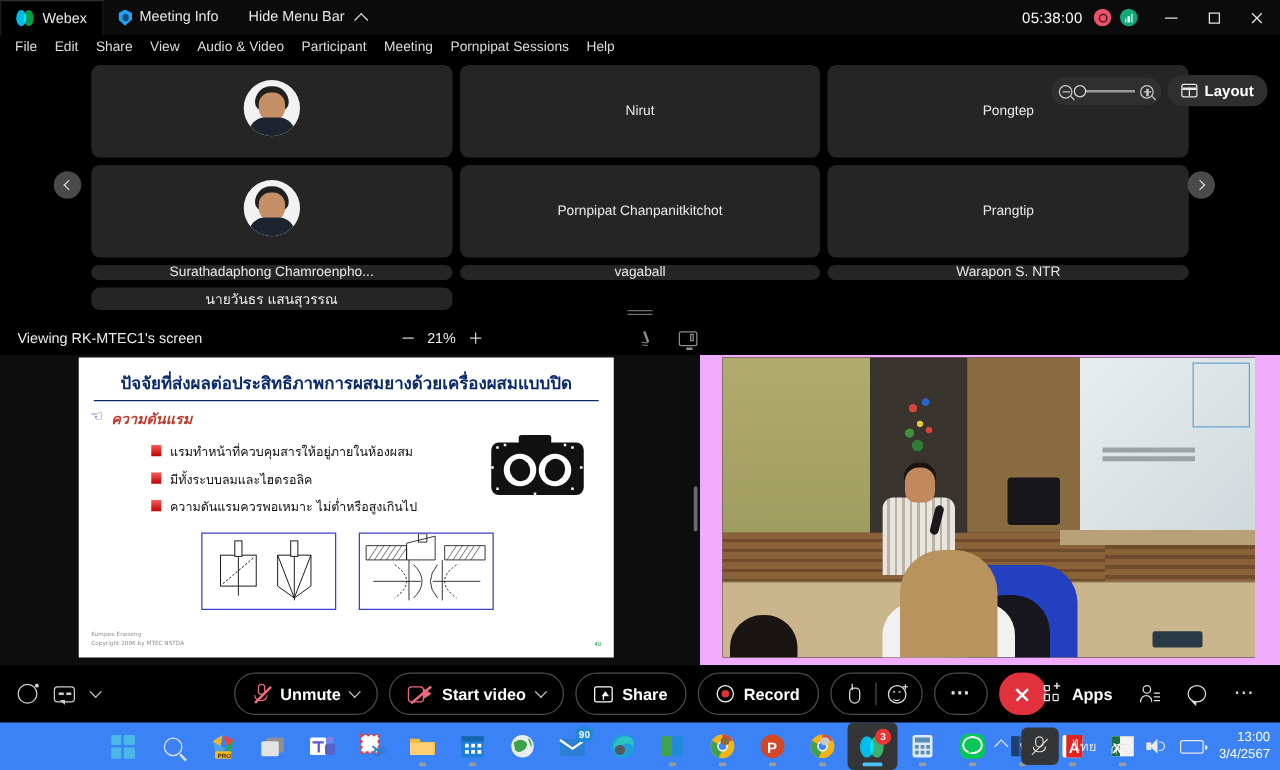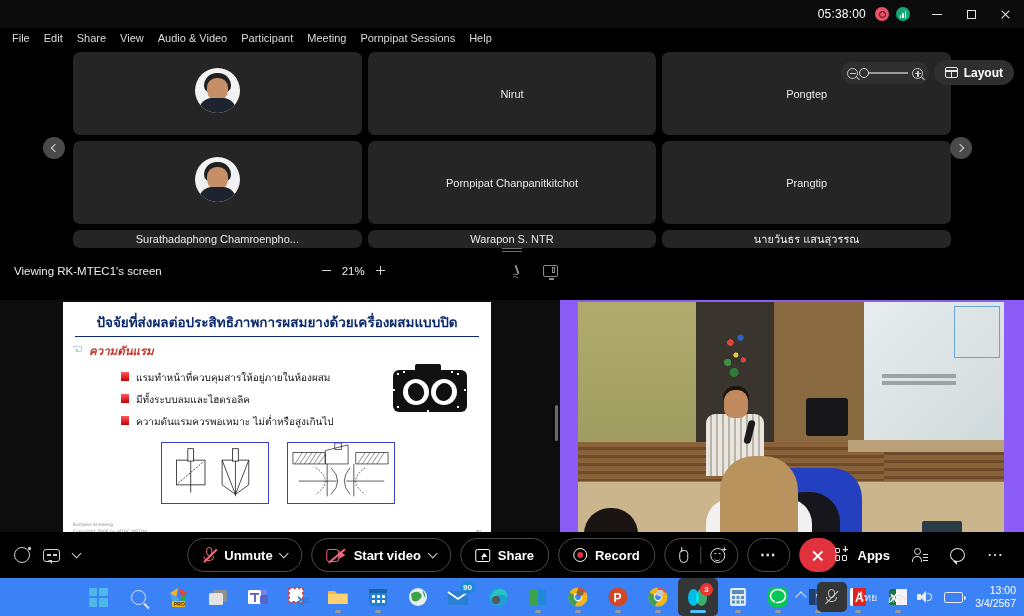--- a/index.html
+++ b/index.html
@@ -195,22 +195,22 @@
   .mon-ico s { position: absolute; right: 2px; top: 1.5px; width: 3.5px; height: 6px;
     border: 1px solid #8d8d8d; }
   .drag-handle {
     position: absolute; left: 502px; top: 248px; width: 20px; height: 4px;
   }
   .drag-handle s { display: block; width: 20px; height: 1.4px; background: #6d6d6d;
     margin-bottom: 1.6px; }
 
   
   .stage {
-    position: absolute; top: 300px; left: 0; width: 1024px; height: 248px;
-    background: #8b5cf6;
+    position: absolute; top: 284px; left: 0; width: 1024px; height: 248px;
+    background: #f0abfc;
   }
   .share-pane {
     position: absolute; left: 0; top: 0; width: 560px; height: 248px;
     background: #0d0d0d;
   }
   .slide {
     position: absolute; left: 63px; top: 2px; width: 428px; height: 240px;
     background: #fff; overflow: hidden;
   }
   .slide-title {
@@ -471,20 +471,37 @@
     border: 1.4px solid #cfcfcf; border-top: none; border-radius: 0 0 6px 6px; display: block; }
   .mic-x u { position: absolute; left: -1px; top: 8px; width: 18px; height: 1.4px;
     background: #cfcfcf; transform: rotate(-45deg); display: block; }
 </style>
 </head>
 <body>
 
 <div class="app">
 
   <div class="titlebar">
+    <div class="tb-left">
+      <div class="tb-item tab">
+        <span class="webex-logo">
+            <i class="a"></i>
+            <i class="b"></i>
+          </span>
+        <span>Webex</span>
+      </div>
+      <div class="tb-item">
+        <span class="shield"></span>
+        <span>Meeting Info</span>
+      </div>
+      <div class="tb-item">
+        <span>Hide Menu Bar</span>
+        <span class="chev-up"></span>
+      </div>
+    </div>
     <div class="tb-right">
       <span class="timer">05:38:00</span>
       <span class="dot-rec"></span>
       <span class="dot-net">
           <s></s>
           <s></s>
           <s></s>
         </span>
       <span class="wbtn">
           <span class="gl-min"></span>
@@ -535,20 +552,23 @@
 
       </div>
       <div class="tile">
         <span class="nm">Pornpipat Chanpanitkitchot</span>
       </div>
       <div class="tile">
         <span class="nm">Prangtip</span>
       </div>
       <div class="tile">
         <span class="nm">Surathadaphong Chamroenpho...</span>
+      </div>
+      <div class="tile">
+        <span class="nm">vagaball</span>
       </div>
       <div class="tile">
         <span class="nm">Warapon S. NTR</span>
       </div>
       <div class="tile">
         <span class="nm">นายวันธร แสนสุวรรณ</span>
       </div>
     </div>
 
     <div class="nav-arrow left">

